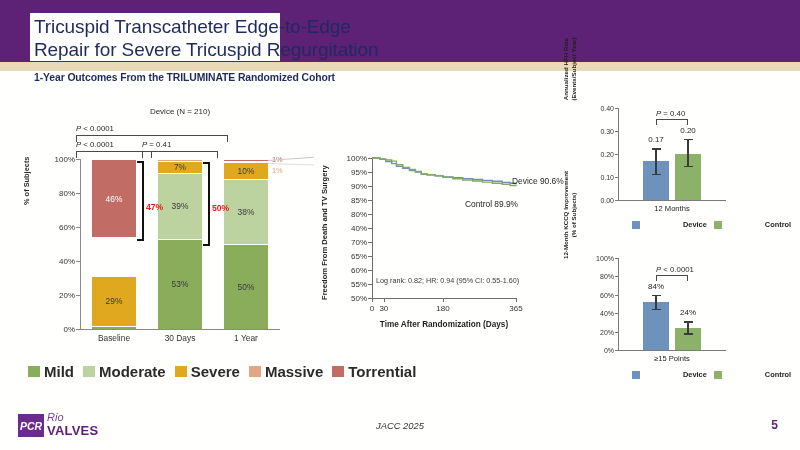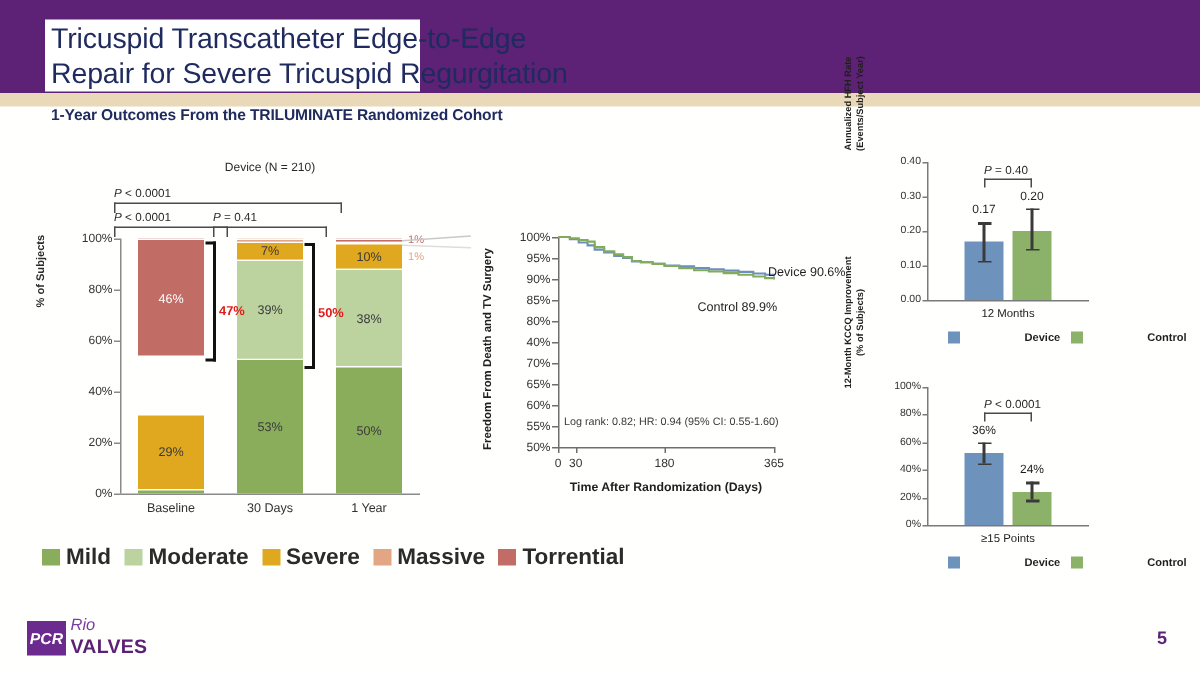--- a/index.html
+++ b/index.html
@@ -437,21 +437,21 @@
           <span class="mini-tickmark"></span>
         </div>
         <div style="position:absolute;left:0;top:0px;">
           <span class="mini-ytick">100%</span>
           <span class="mini-tickmark"></span>
         </div>
         <div class="mini-bar" style="left:25px;width:26px;height:47.84px;background:#6d93bd;"></div>
         <div class="errbar" style="left:37.3px;top:36.800000000000004px;height:13.799999999999997px;"></div>
         <div class="errcap" style="left:33.5px;top:36.800000000000004px;"></div>
         <div class="errcap" style="left:33.5px;top:50.6px;"></div>
-        <div class="mini-val" style="left:20px;top:23.800000000000004px;width:36px;">36%</div>
+        <div class="mini-val" style="left:20px;top:23.800000000000004px;width:36px;">84%</div>
         <div class="mini-bar" style="left:57px;width:26px;height:22.08px;background:#8cb269;"></div>
         <div class="errbar" style="left:69.3px;top:63.480000000000004px;height:11.959999999999994px;"></div>
         <div class="errcap" style="left:65.5px;top:63.480000000000004px;"></div>
         <div class="errcap" style="left:65.5px;top:75.44px;"></div>
         <div class="mini-val" style="left:52px;top:50.480000000000004px;width:36px;">24%</div>
         <div class="mini-xtick" style="left:18px;top:96px;width:72px;">≥15 Points</div>
       </div>
       <div class="pbracket" style="left:100px;top:24.800000000000004px;width:32px;height:7px;">
         <div class="pb-line" style="left:0;top:0;width:100%;height:1px;"></div>
         <div class="pb-line" style="left:0;top:0;width:1px;height:6px;"></div>
@@ -466,14 +466,15 @@
         <div class="item">
           <span class="swatch" style="background:#8cb269;"></span>
           <span class="lbl">Control</span>
         </div>
       </div>
     </div>
 
   <div class="logo-box">PCR</div>
   <div class="logo-rio">Rio</div>
   <div class="logo-valves">VALVES</div>
+  <div class="footer-center">JACC 2025</div>
   <div class="footer-page">5</div>
 </div>
 
 </body></html>

